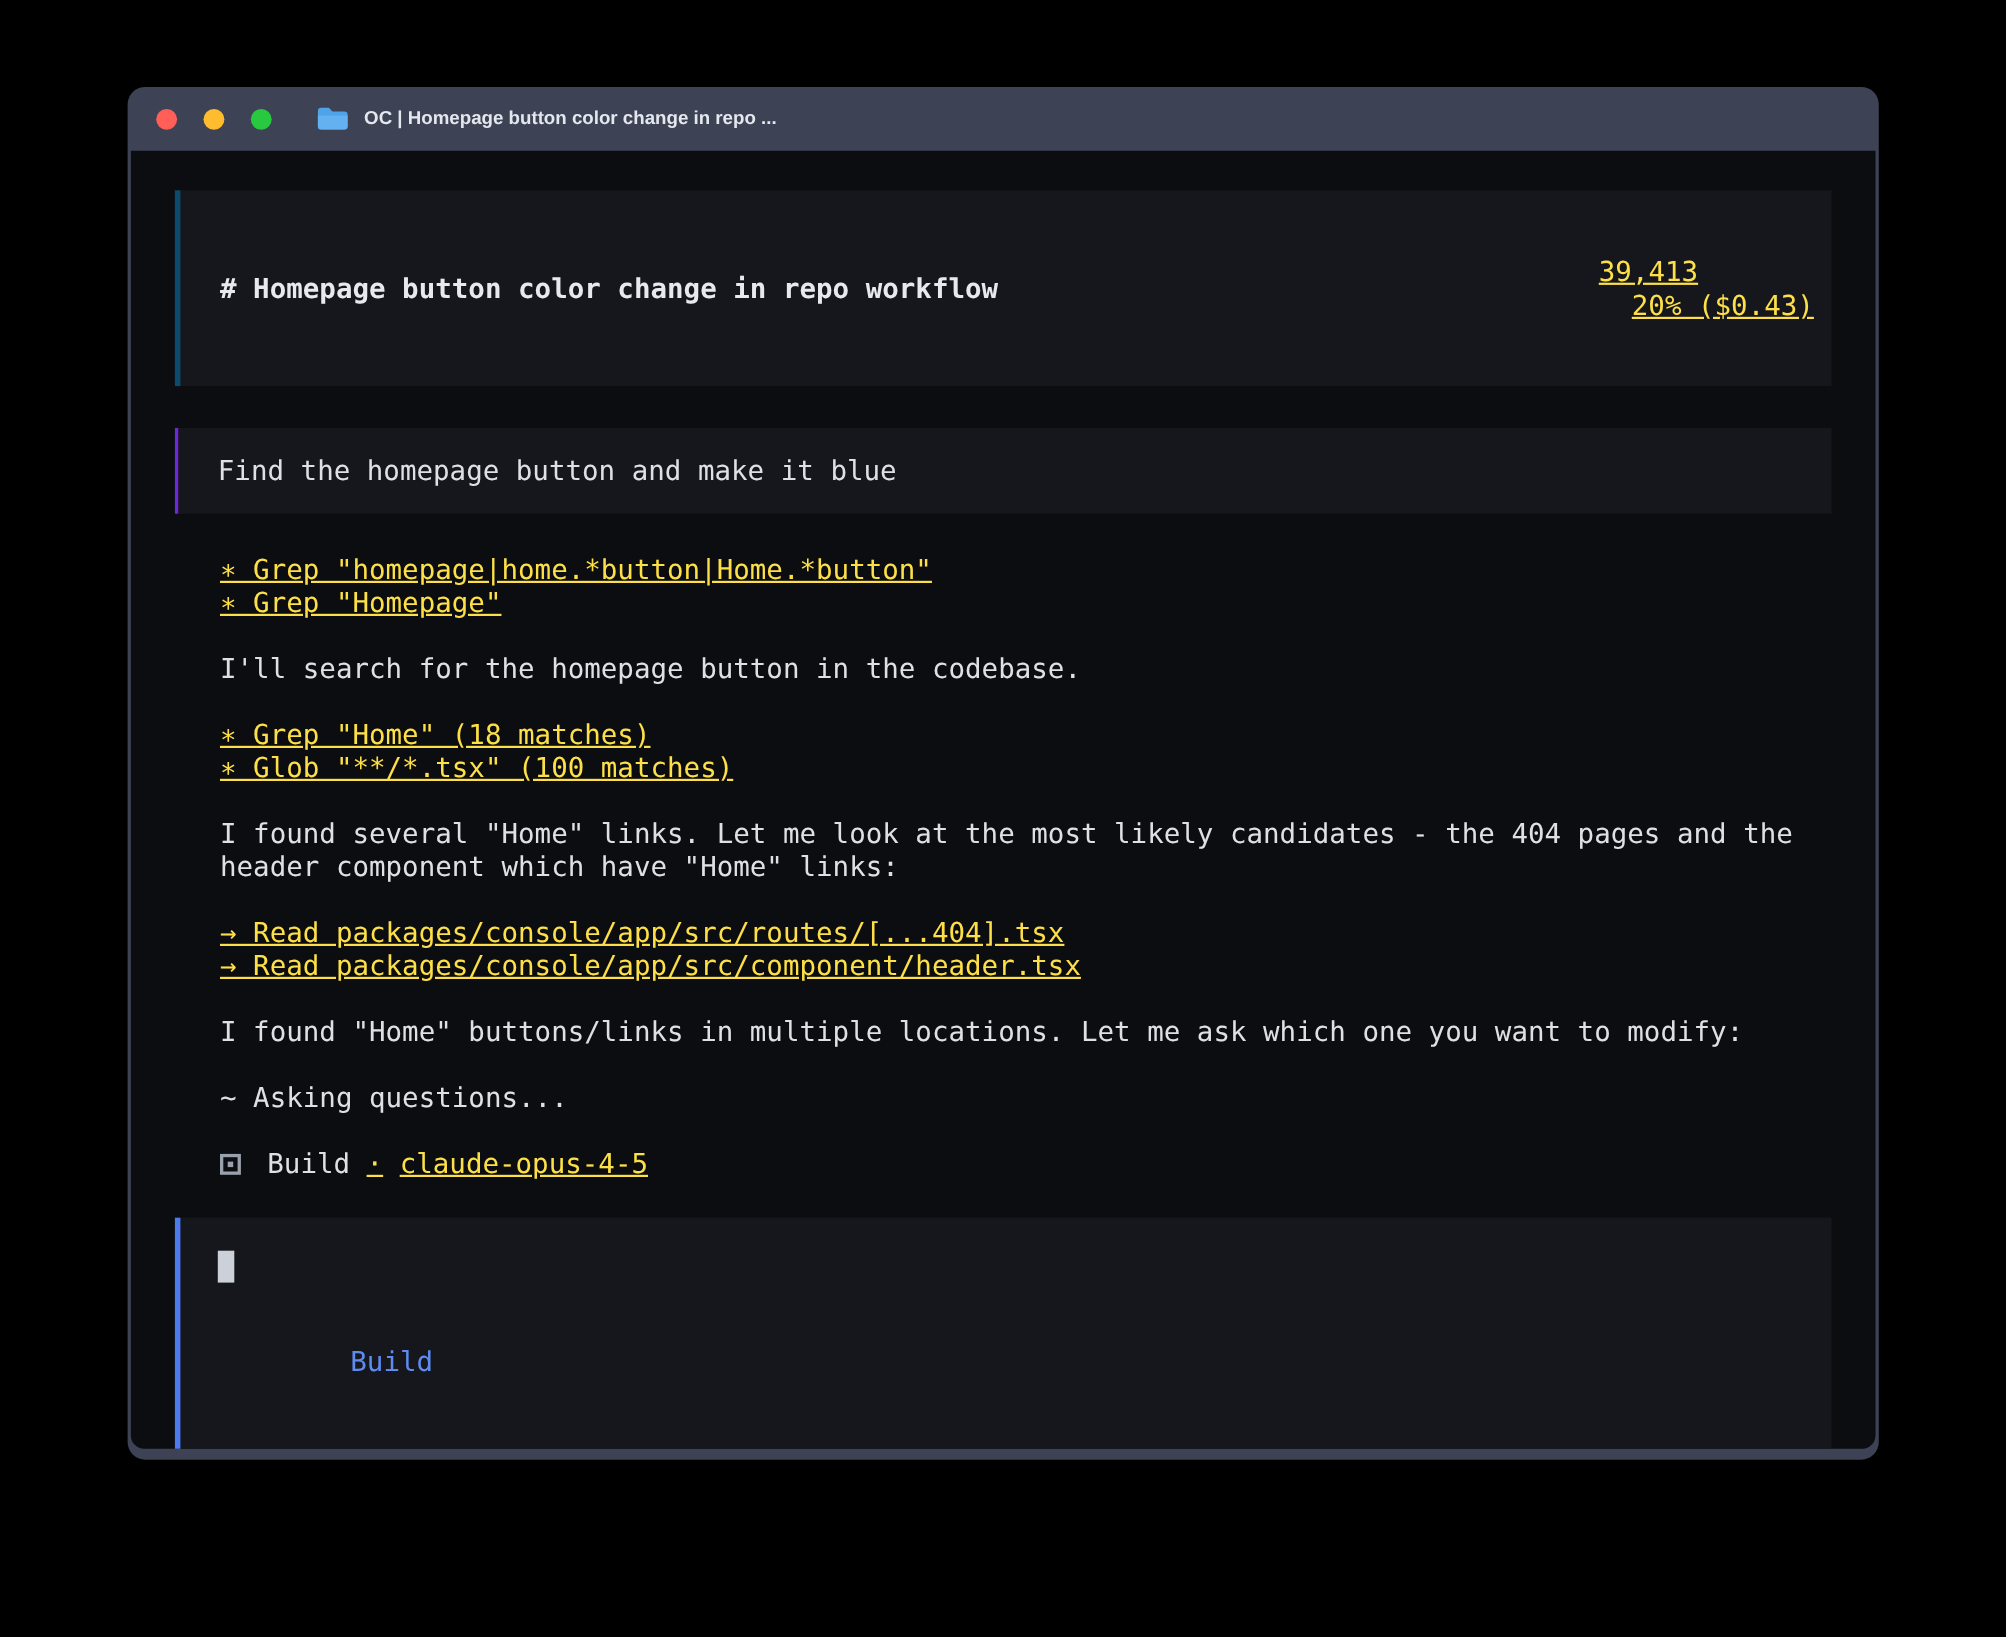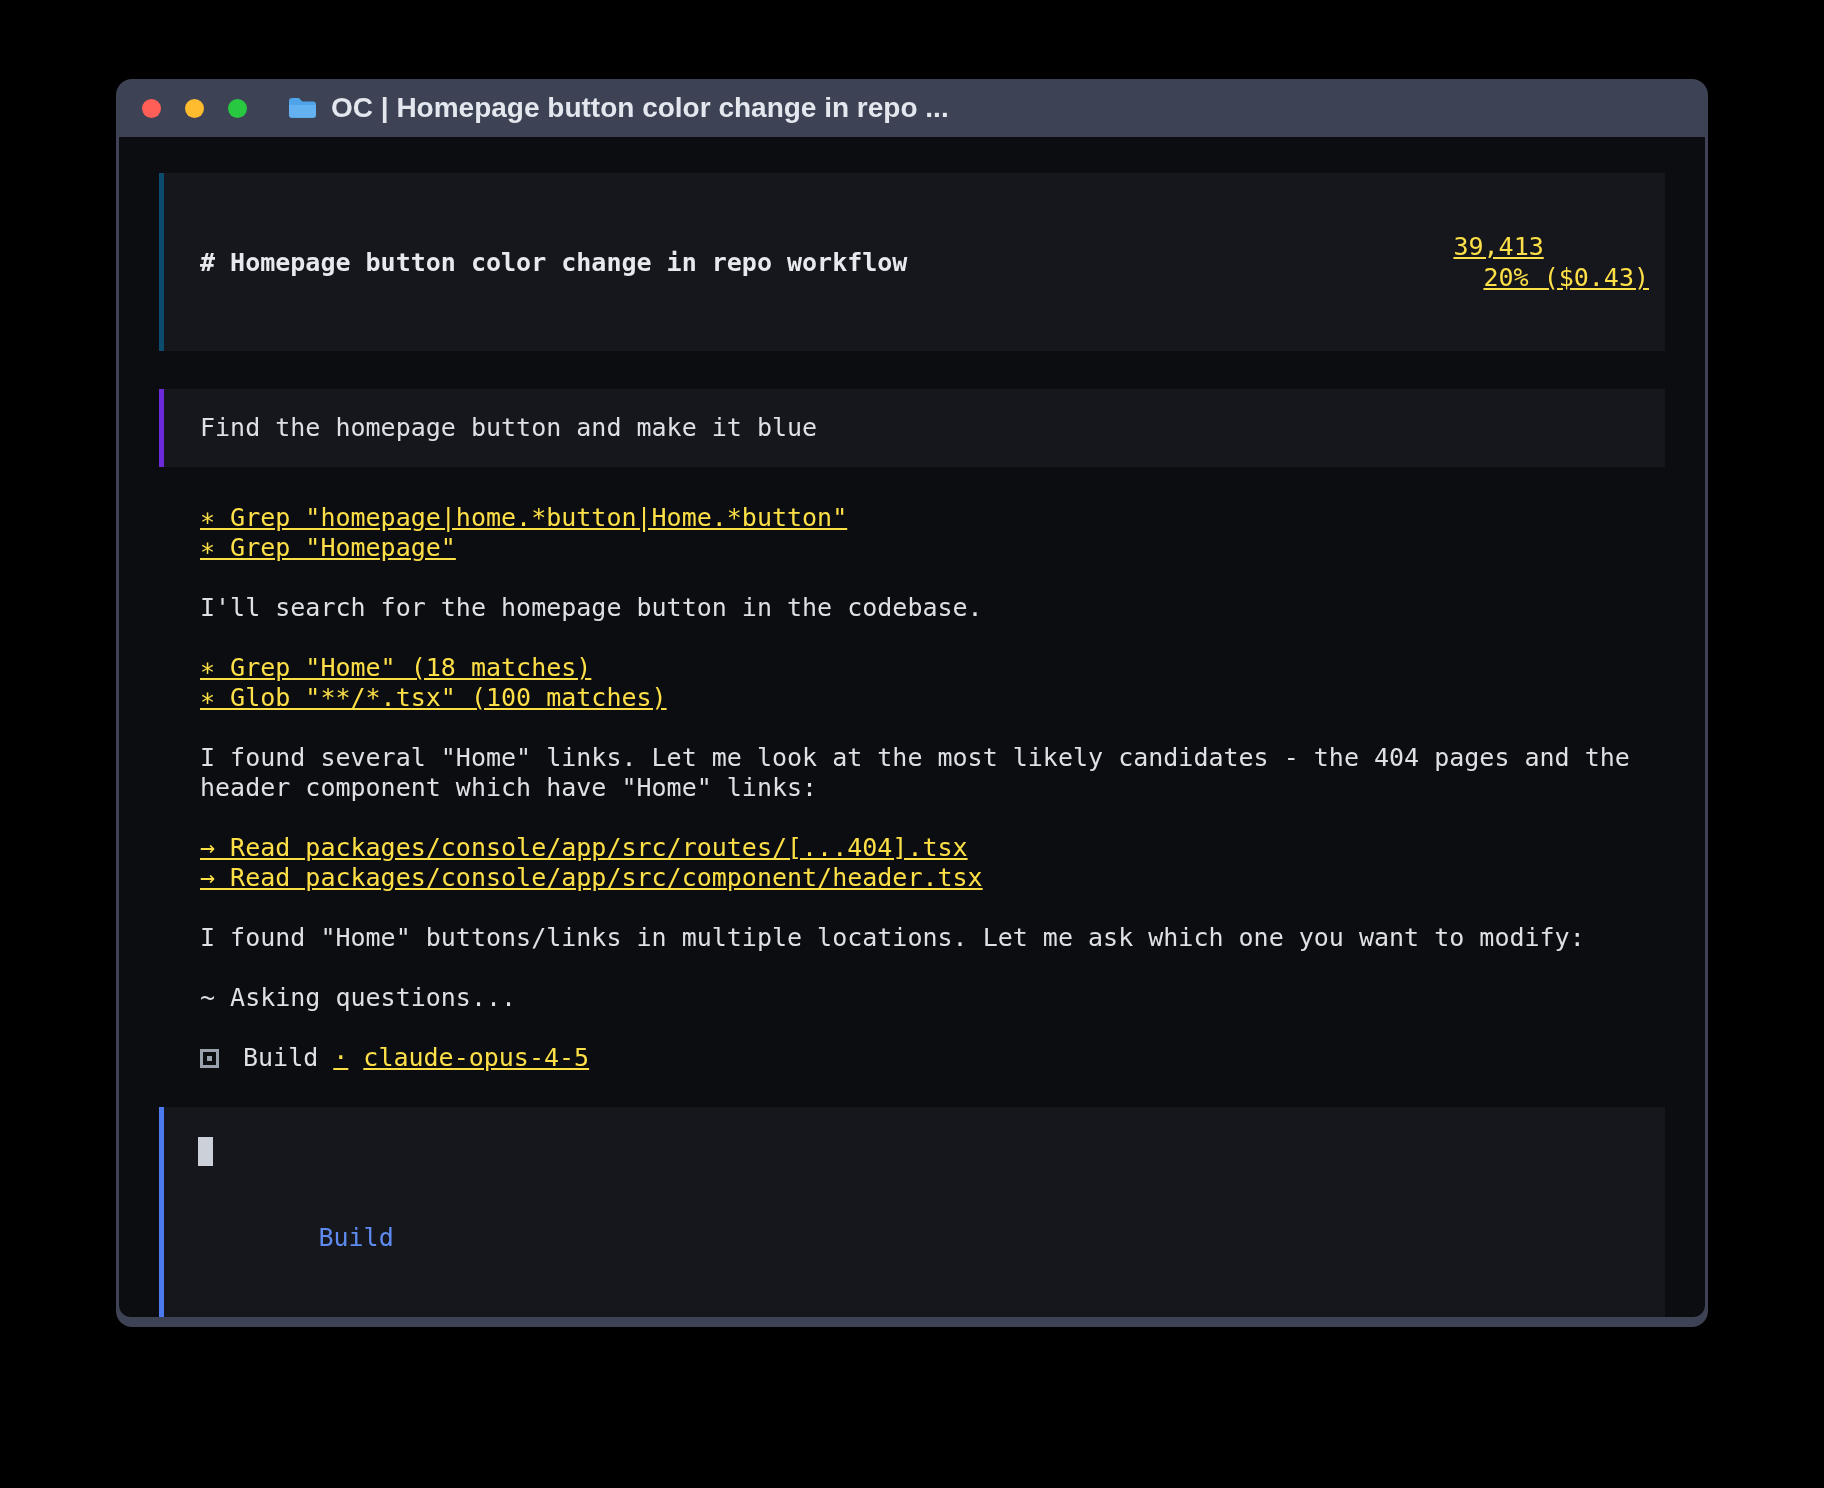--- a/index.html
+++ b/index.html
@@ -15,41 +15,41 @@
     height:58px;display:flex;align-items:center;padding:0 26px;
     font-family:"Liberation Sans",sans-serif;
   }
   .lights{display:flex;gap:24px;align-items:center;}
   .light{width:19px;height:19px;border-radius:50%;display:inline-block;}
   .light.red{background:#ff5f57;}
   .light.yellow{background:#febc2e;}
   .light.green{background:#28c840;}
   .folder{margin-left:40px;display:inline-flex;align-items:center;}
   .win-title{
-    margin-left:14px;color:#e4e7ee;font-weight:bold;font-size:28px;
+    margin-left:14px;color:#e4e7ee;font-weight:bold;font-size:17px;
     white-space:nowrap;
   }
   .content{
     position:absolute;top:58px;left:3px;right:3px;bottom:10px;
     background:#0c0d10;border-radius:0 0 12px 12px;
     padding:36px 40px 0 40px;box-sizing:border-box;overflow:hidden;
     font-size:25px;color:#dde0e5;
   }
   .panel{background:#16171c;box-sizing:border-box;}
   .header-panel{
     border-left:5px solid #0c4a6e;
     padding:27px 16px 27px 36px;
     display:flex;justify-content:space-between;align-items:center;
     margin-bottom:38px;line-height:31px;
   }
   .hdr-title{font-weight:bold;color:#e6e9ed;white-space:pre;}
   .hdr-right{white-space:pre;}
   .hdr-right .usage{margin-left:30px;}
   .user-panel{
-    border-left:5px solid #6d28d9;
+    border-left:3px solid #6d28d9;
     padding:24px 16px 24px 36px;
     line-height:30px;margin-bottom:36px;
   }
   .transcript{margin-left:41px;}
   .block{margin-bottom:30px;}
   .line{line-height:30px;white-space:pre-wrap;}
   .white{color:#dde0e5;}
   .gray{color:#fde047;text-decoration:underline;}
   .blue{color:#5e8bf0;}
   .status-row{display:flex;align-items:center;line-height:30px;margin-bottom:34px;}

